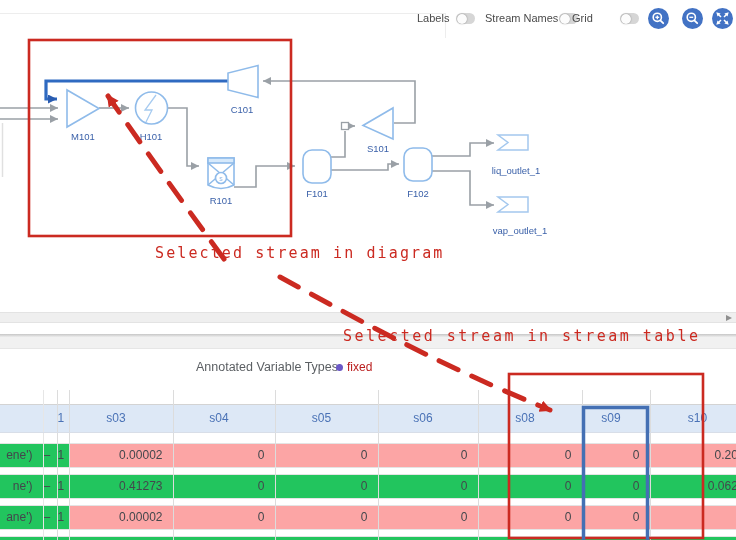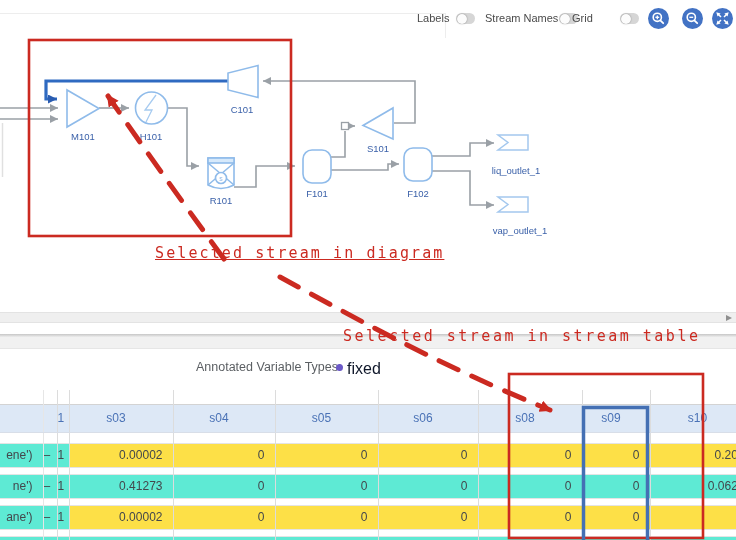--- a/index.html
+++ b/index.html
@@ -21,41 +21,41 @@
   
   #hscroll{left:0;top:312px;width:736px;height:11px;background:#efefef;
        border-top:1px solid #e3e3e3;border-bottom:1px solid #e3e3e3;box-sizing:border-box;}
   #hscroll-arrow{position:absolute;right:4px;top:2px;width:0;height:0;
        border-left:6px solid #8f8f8f;border-top:3.5px solid transparent;border-bottom:3.5px solid transparent;}
   #splitter{left:0;top:334px;width:736px;height:3px;background:linear-gradient(#c6c6c6,#ededed);}
   #panel-strip{left:0;top:337px;width:736px;height:12px;background:#f1f1f1;border-bottom:1px solid #e6e6e6;box-sizing:border-box;}
 
   
   .rednote{font-family:"DejaVu Sans Mono",monospace;font-size:15px;color:#cb2a21;white-space:nowrap;}
-  #note1{left:155px;top:244px;letter-spacing:2.1px;text-decoration:underline;}
+  #note1{left:155px;top:244px;letter-spacing:2.1px;}
   #note2{left:343px;top:327px;letter-spacing:2.5px;}
 
   
   #legend-label{left:196px;top:360px;font-size:12.5px;color:#5b5f63;}
   #legend-dot{left:336px;top:364px;width:7px;height:7px;border-radius:50%;background:#6b59c8;}
-  #legend-fixed{left:347px;top:360px;font-size:16px;color:#0f172a;}
+  #legend-fixed{left:347px;top:360px;font-size:12px;color:#b91c1c;}
 
   
   #stream-table{left:0;top:390px;width:736px;height:150px;overflow:hidden;}
   #stream-table table{width:755px;border-collapse:collapse;table-layout:fixed;}
   #stream-table td,#stream-table th{margin:0;padding:0 10px 0 0;overflow:hidden;white-space:nowrap;
        border-right:1px solid #dcdcdc;font-weight:normal;}
   #stream-table td.c0,#stream-table th.c0{border-right:1px solid #e6e6e6;}
   tr.pad td{border-top:none;border-bottom:none;background:#fff;}
   tr.hdr th{height:27px;background:#dde8f6;color:#4a72b6;font-size:12px;text-align:center;
        border-top:1px solid #d3d3d3;border-bottom:1px solid #d8dee8;padding:0;}
   tr.datarow td{height:23px;font-size:12px;color:#43474c;text-align:right;
-       border-top:1px solid #e4e4e4;border-bottom:1px solid #e4e4e4;background:#5eead4;}
+       border-top:1px solid #e4e4e4;border-bottom:1px solid #e4e4e4;background:#22c55e;}
   tr.datarow td.c2{text-align:center;padding:0;}
-  tr.datarow.shaded td.shade{background:#fde047;}
+  tr.datarow.shaded td.shade{background:#fca5a5;}
 
   svg text{font-family:"Liberation Sans",sans-serif;}
   .ulabel{fill:#3b61a9;font-size:9.5px;}
   #overlay{pointer-events:none;}
 </style>
 </head>
 <body>
 
 <div id="app">
 

